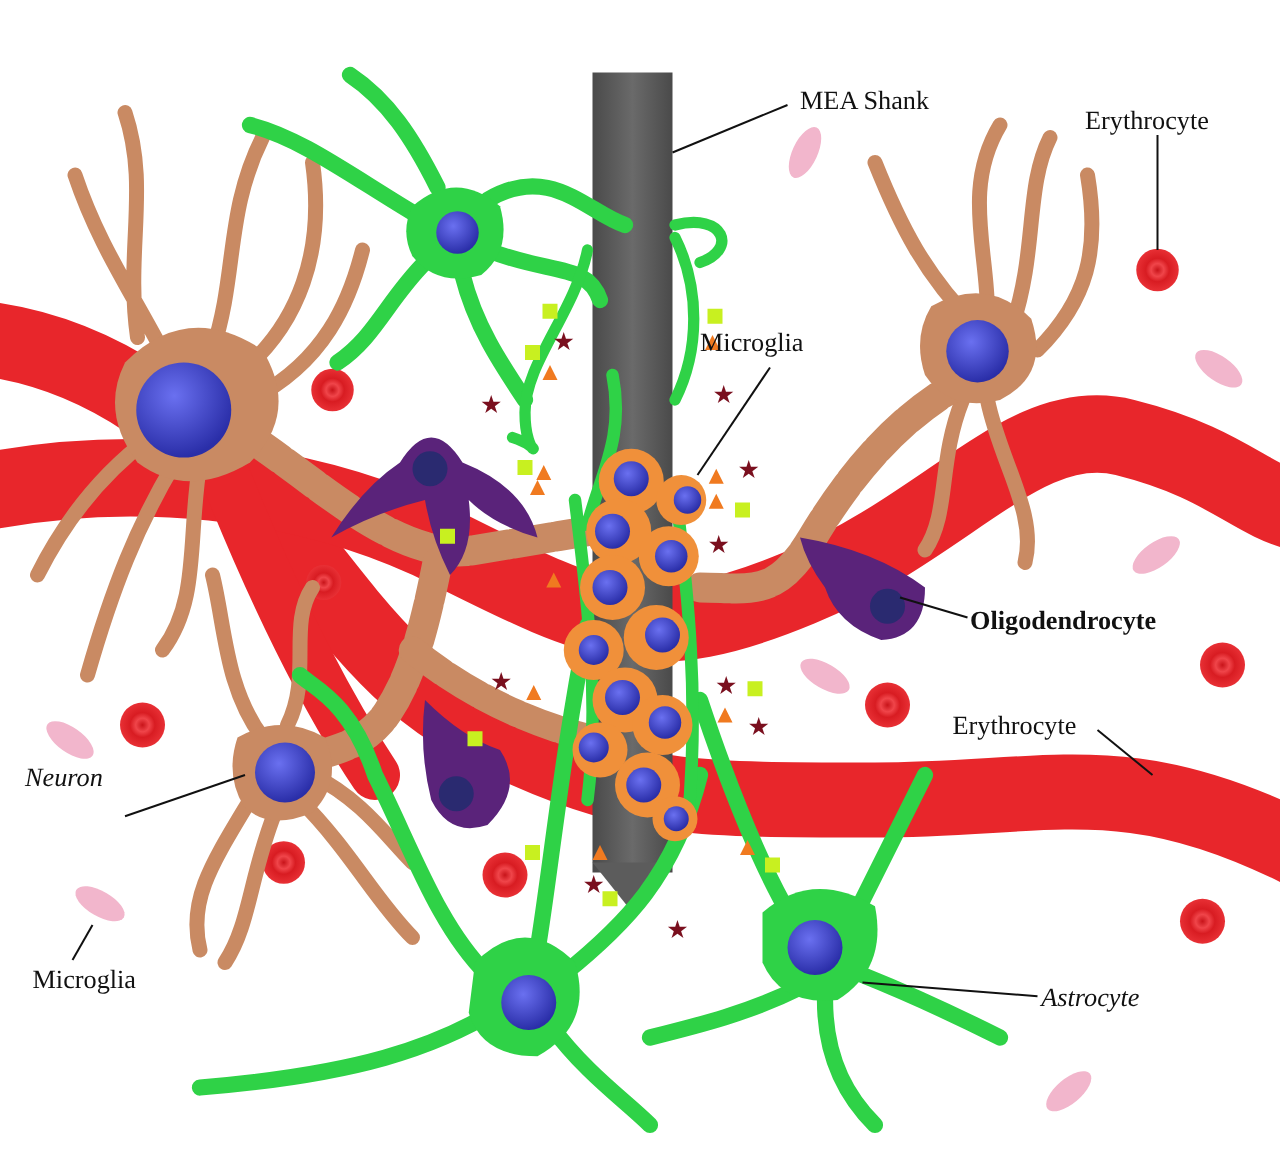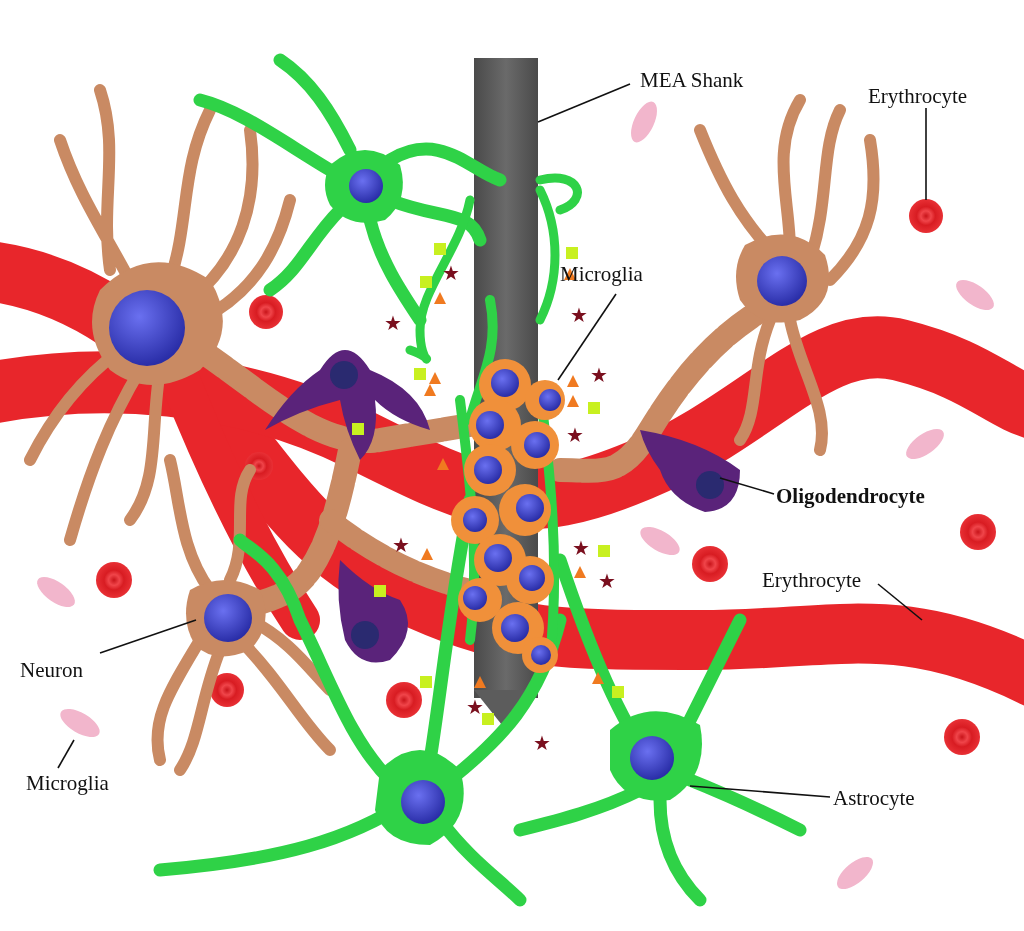--- a/index.html
+++ b/index.html
@@ -188,16 +188,16 @@
     <path d="M58,768 L74,740"></path>
     <path d="M690,786 L830,797"></path>
   </g>
 </svg>
 
 <div class="lbl" style="left:640px;top:70px;">MEA Shank</div>
 <div class="lbl" style="left:868px;top:86px;">Erythrocyte</div>
 <div class="lbl" style="left:560px;top:264px;">Microglia</div>
 <div class="lbl" style="left:776px;top:486px;font-weight:bold;">Oligodendrocyte</div>
 <div class="lbl" style="left:762px;top:570px;">Erythrocyte</div>
-<div class="lbl" style="left:20px;top:660px;">Neuron</div>
+<div class="lbl" style="left:20px;top:612px;font-style:italic;">Neuron</div>
 <div class="lbl" style="left:26px;top:773px;">Microglia</div>
-<div class="lbl" style="left:833px;top:788px;">Astrocyte</div>
+<div class="lbl" style="left:833px;top:788px;font-style:italic;">Astrocyte</div>
 </div>
 
 </body></html>

